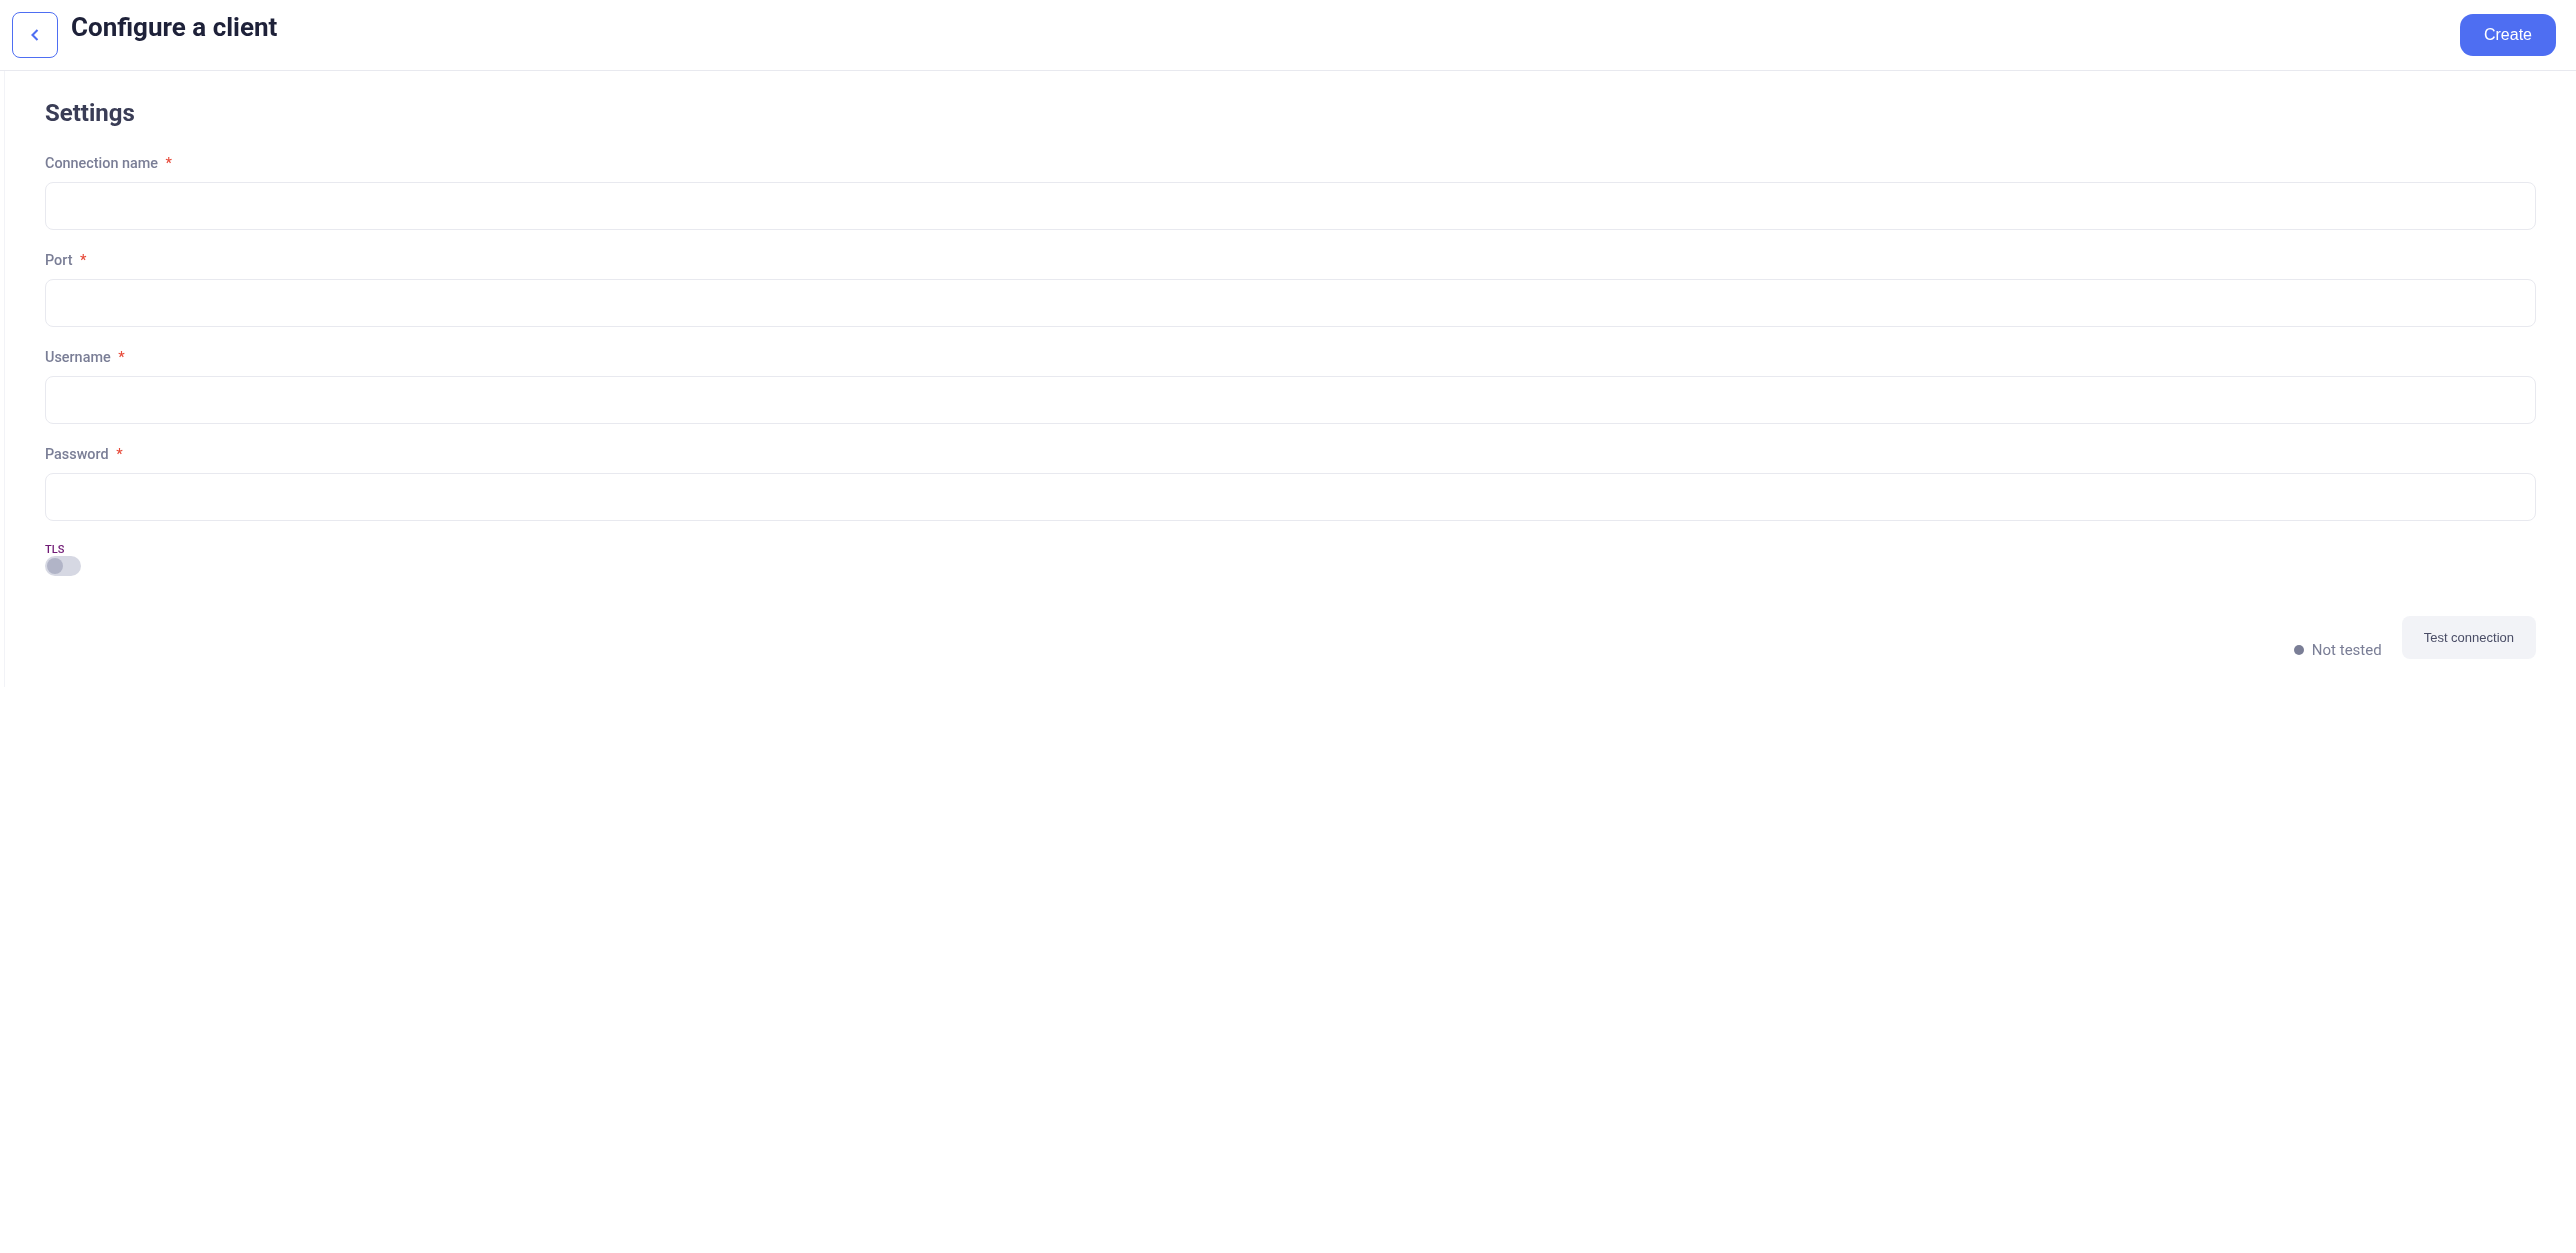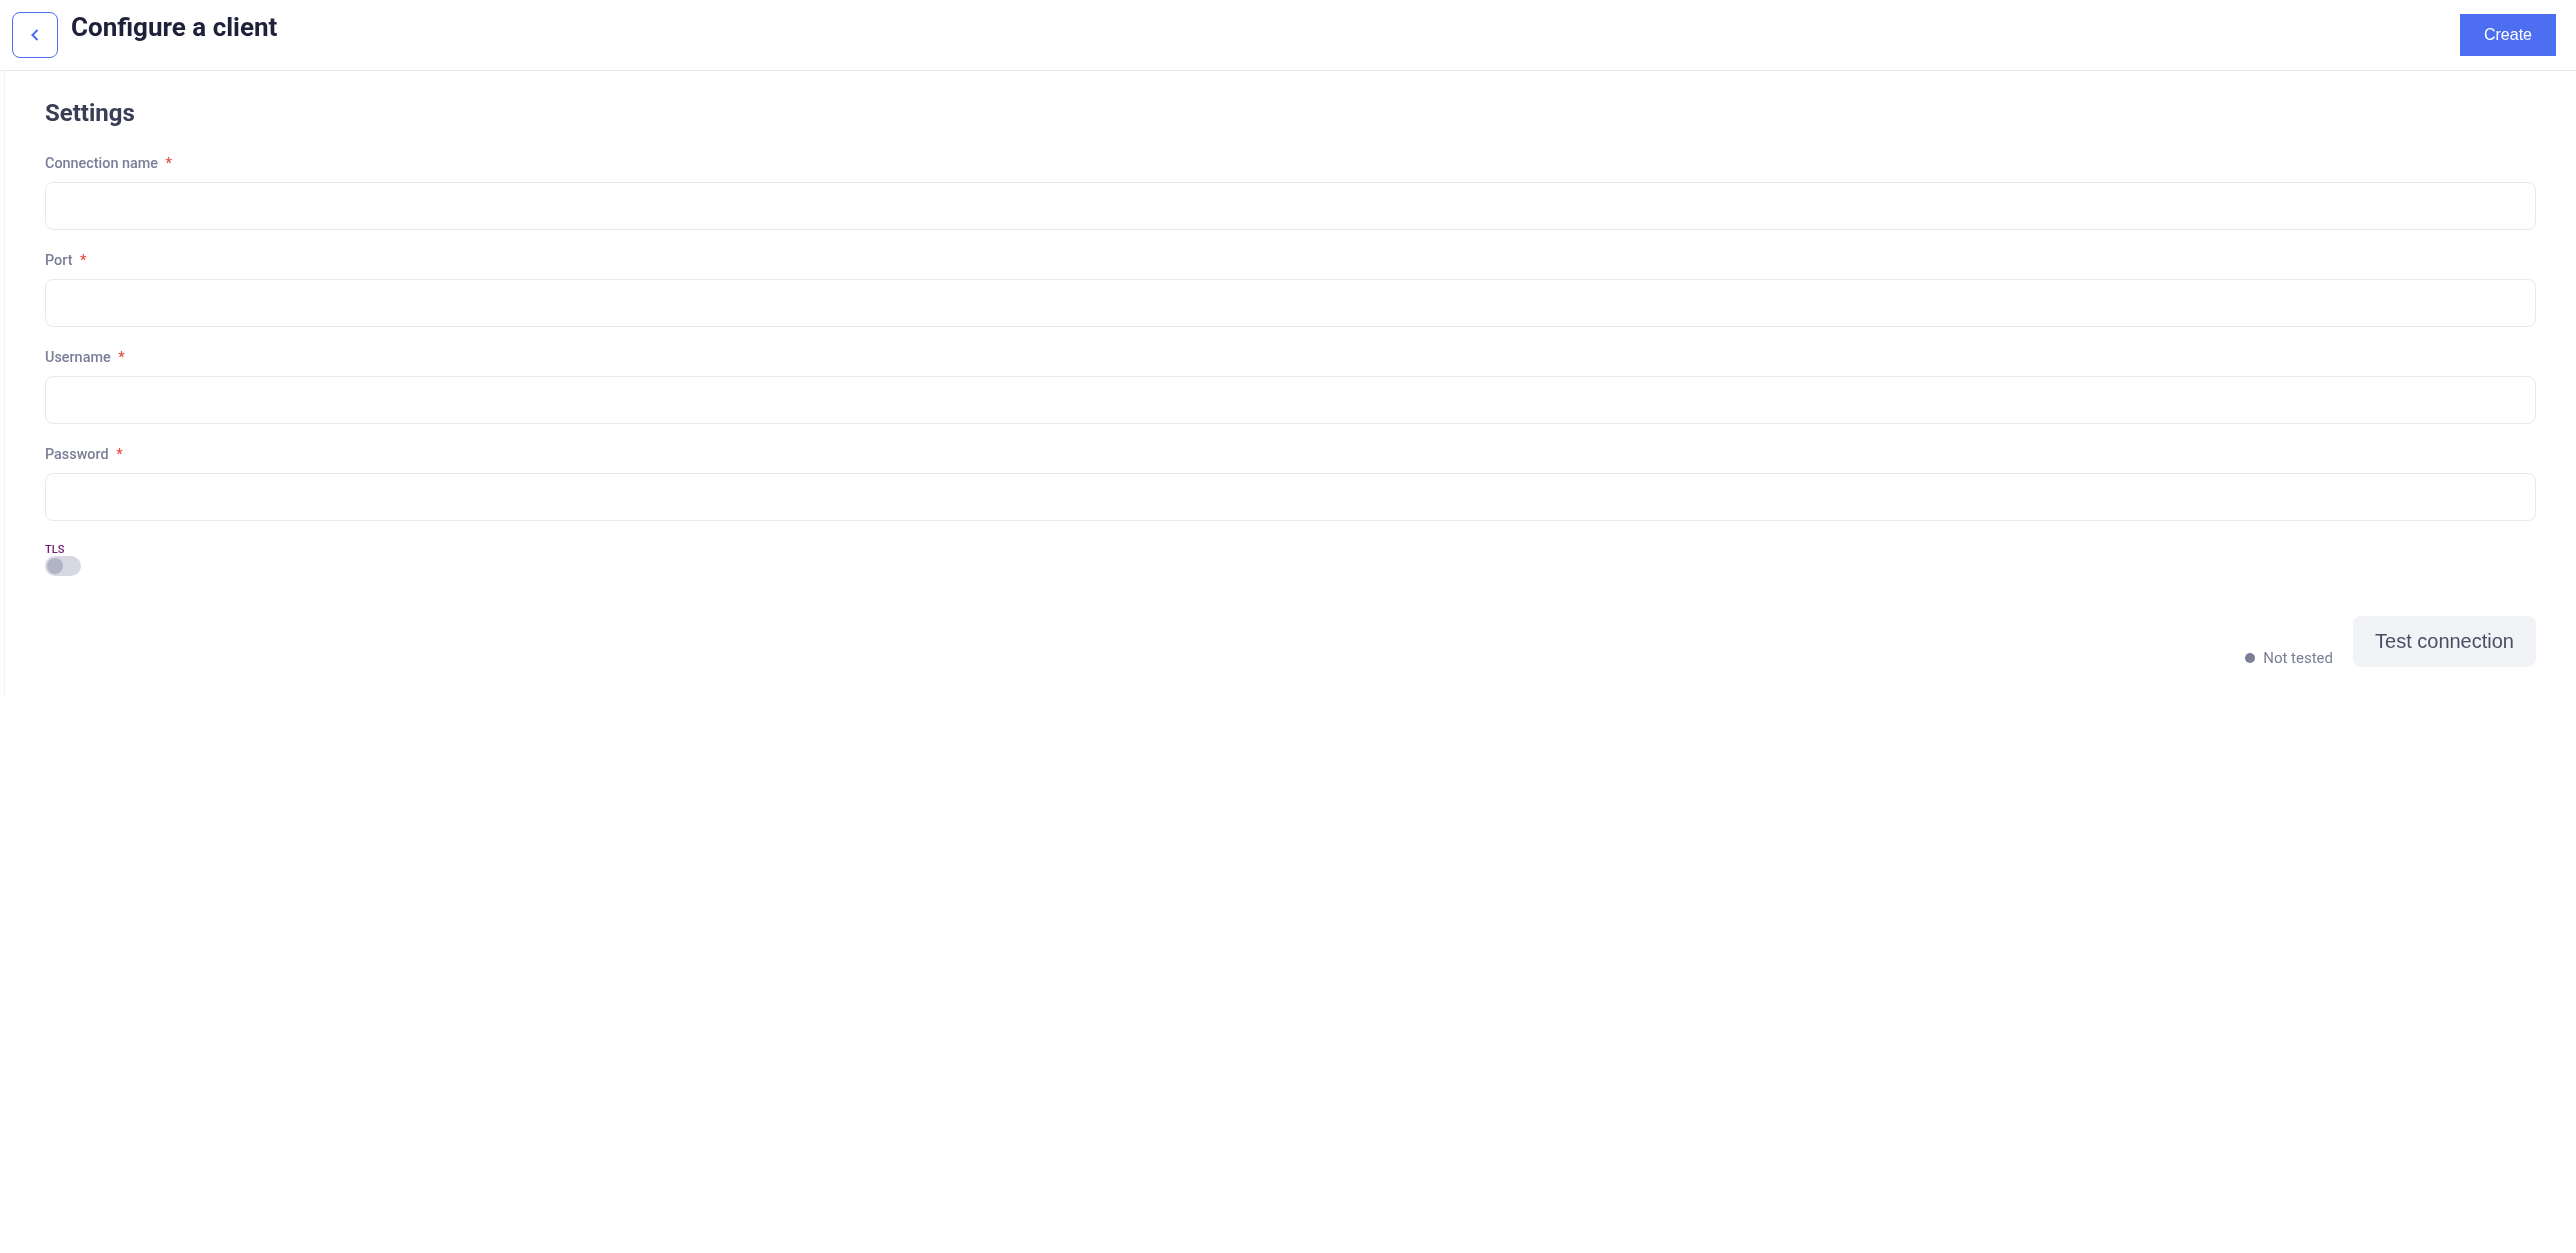--- a/index.html
+++ b/index.html
@@ -51,21 +51,21 @@
     .page-title {
       font-size: 26px;
       font-weight: 700;
       color: #1e2139;
     }
     
     .create-button {
       background: #4e6ef2;
       color: #fff;
       border: none;
-      border-radius: 0;
+      border-radius: 13px;
       padding: 12px 24px;
       font-size: 16px;
       font-weight: 500;
       cursor: pointer;
     }
     
     .content {
       padding: 28px 40px;
       background: #fff;
       margin-left: 4px;
@@ -160,21 +160,21 @@
       background: #7a7e96;
       border-radius: 50%;
     }
     
     .test-button {
       background: #f2f3f7;
       color: #4a4d66;
       border: none;
       border-radius: 8px;
       padding: 14px 22px;
-      font-size: 20px;
+      font-size: 13px;
       font-weight: 500;
       cursor: pointer;
     }
   </style>
 </head>
 <body>
 
 <div class="header">
   <div class="header-left">
     <button class="back-button">

